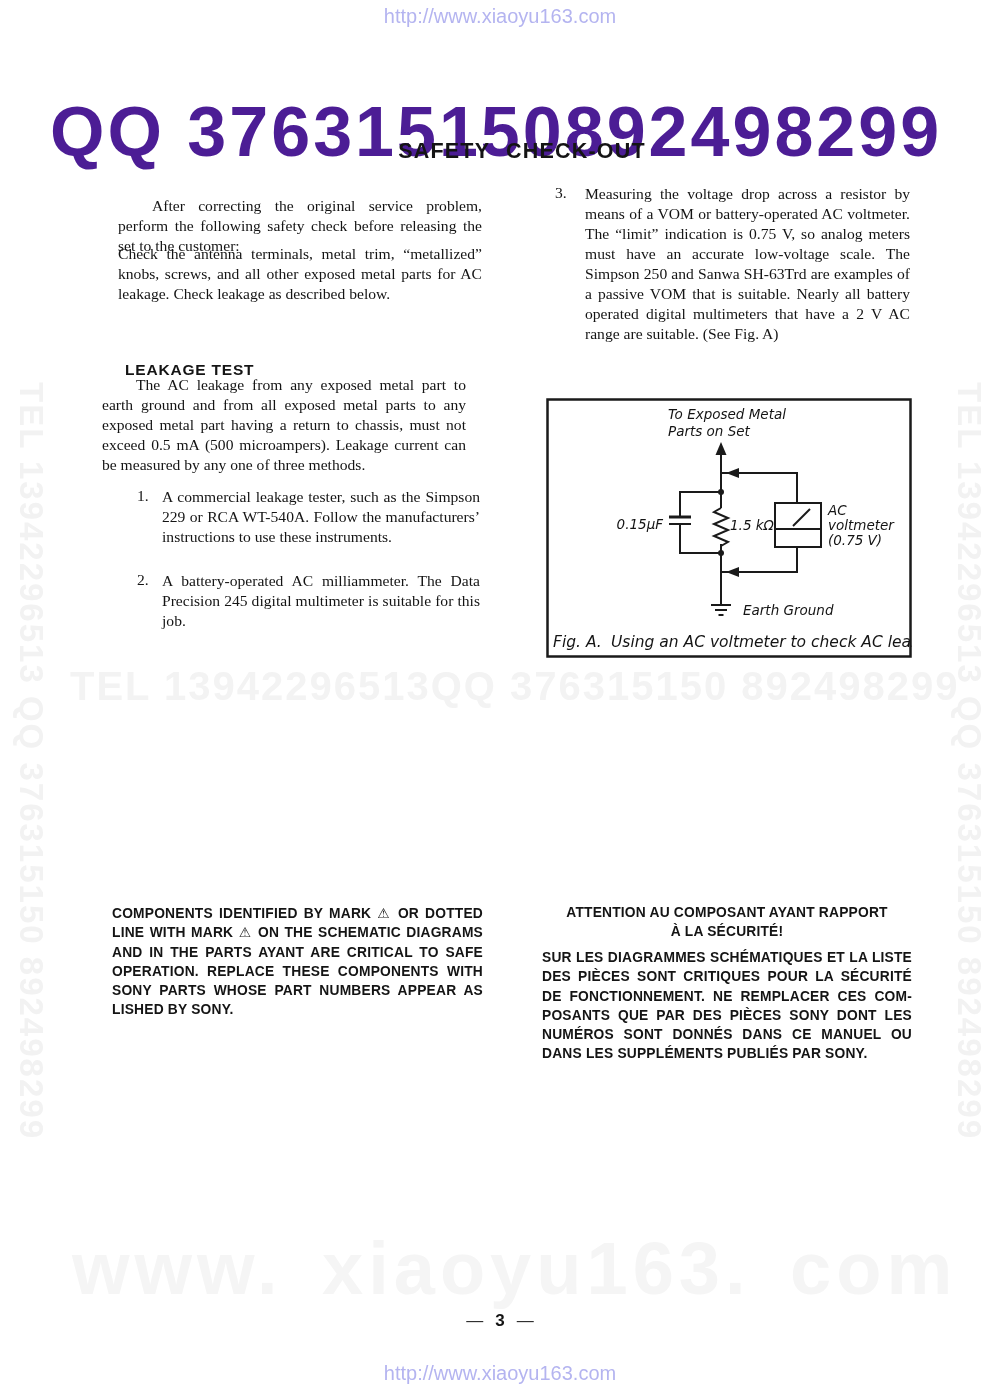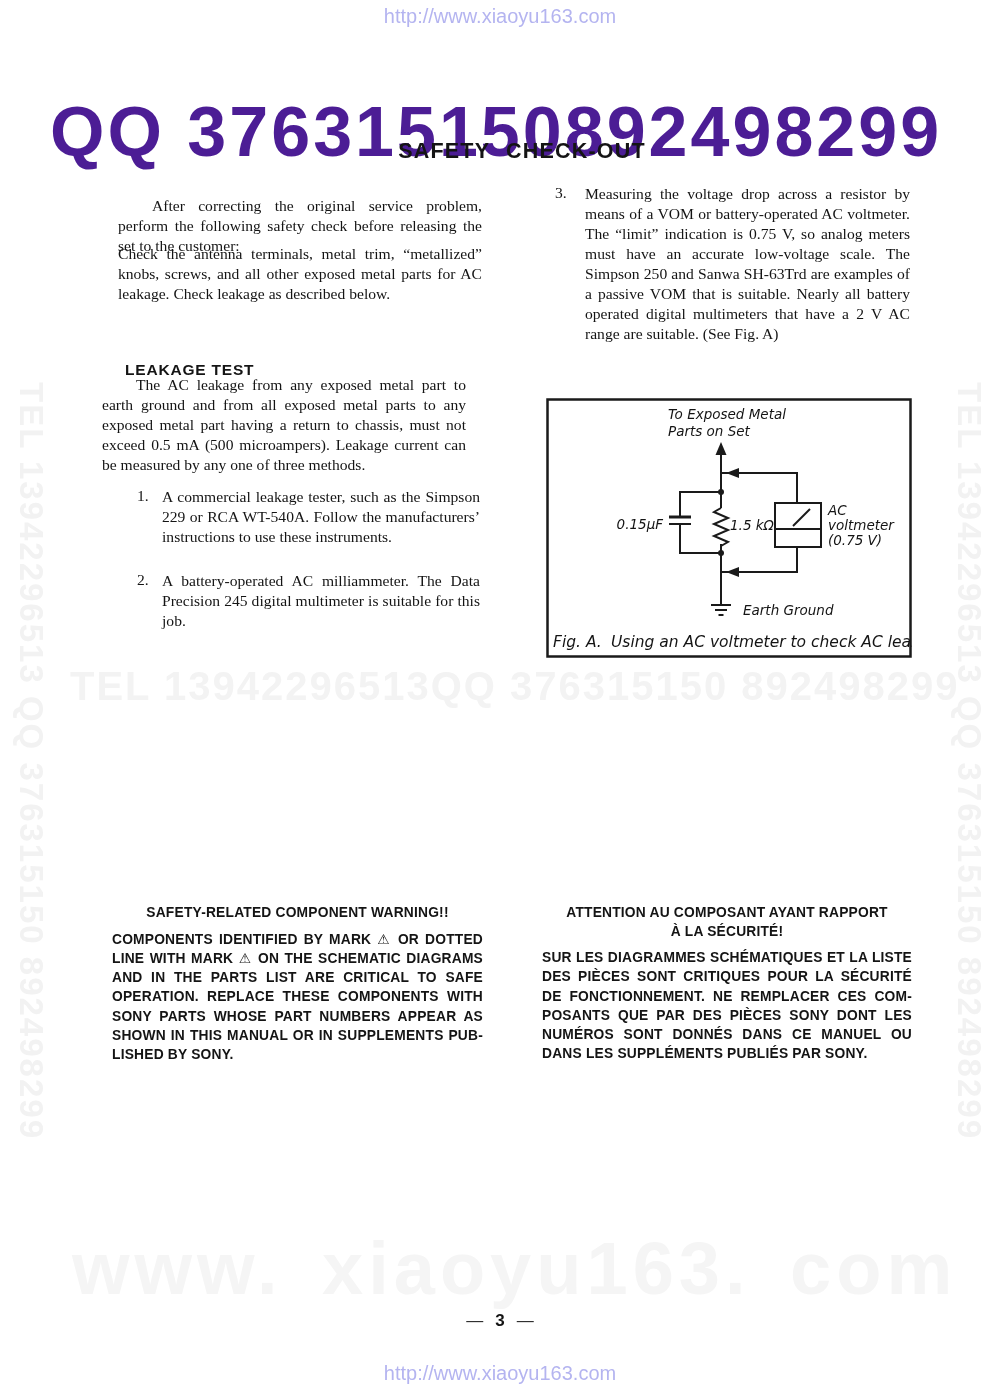--- a/index.html
+++ b/index.html
@@ -151,28 +151,26 @@
       <line class="wire" x1="169" y1="212" x2="181" y2="212"></line>
       <line class="wire" x1="172.5" y1="217" x2="177.5" y2="217"></line>
       <text x="197" y="217">Earth Ground</text>
 
       <text class="cap-text" x="7" y="249">Fig. A.</text>
       <text class="cap-text" x="65" y="249">Using an AC voltmeter to check AC leakage.</text>
     </svg>
   </div>
 
   <div class="abs warn warn-en">
-    <div class="warn-header">SAFETY-RELATED COMPONENT WARNING!!</div>
     <div class="wlines">
       <div>COMPONENTS IDENTIFIED BY MARK ⚠ OR DOTTED</div>
       <div>LINE WITH MARK ⚠ ON THE SCHEMATIC DIAGRAMS</div>
-      <div>AND IN THE PARTS LIST ARE CRITICAL TO SAFE</div>
+      <div>AND IN THE PARTS AYANT ARE CRITICAL TO SAFE</div>
       <div>OPERATION.  REPLACE THESE COMPONENTS WITH</div>
       <div>SONY PARTS WHOSE PART NUMBERS APPEAR AS</div>
-      <div>SHOWN IN THIS MANUAL OR IN SUPPLEMENTS PUB-</div>
       <div>LISHED BY SONY.</div>
     </div>
   </div>
 
   <div class="abs warn warn-fr">
     <div class="warn-header">
       <div>ATTENTION AU COMPOSANT AYANT RAPPORT</div>
       <div>À LA SÉCURITÉ!</div>
     </div>
     <div class="wlines">

